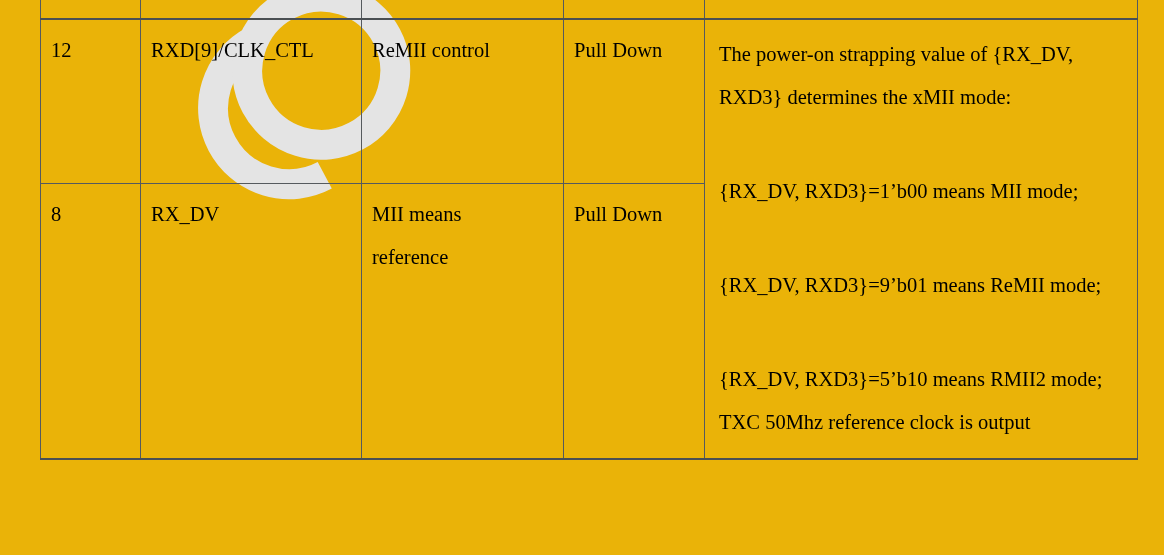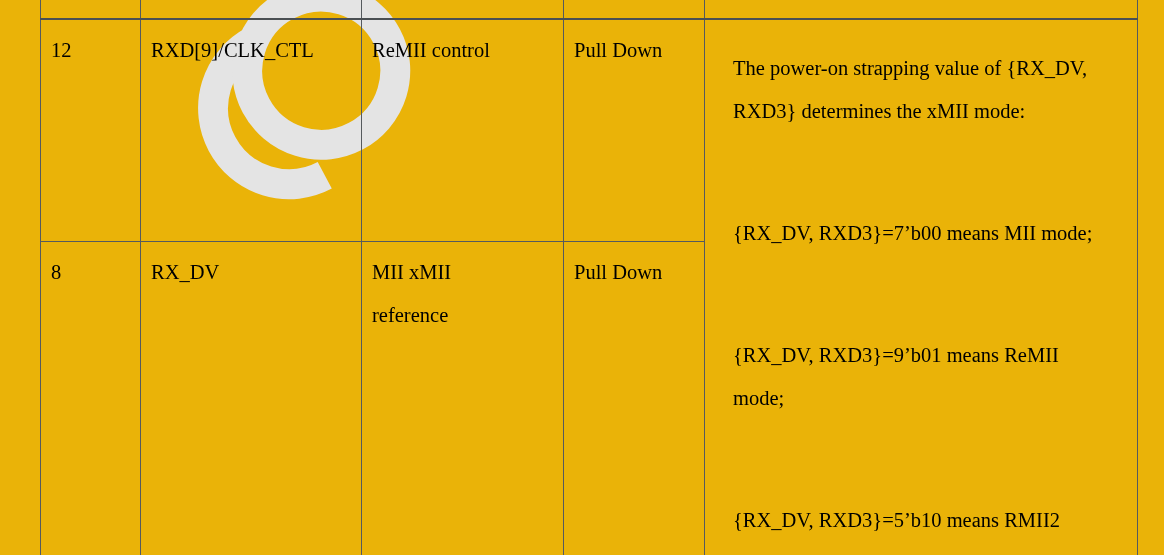--- a/index.html
+++ b/index.html
@@ -53,21 +53,21 @@
 
   .col-pin   { width: 100px; }
   .col-name  { width: 221px; }
   .col-func  { width: 202px; }
   .col-pull  { width: 141px; }
   .col-desc  { width: 433px; }
 
   .cut-row td { height: 30px; padding: 0; }
 
   td.desc-cell { padding-top: 7px; padding-left: 16px; padding-right: 12px; }
-  .desc-para { margin: 18px; }
+  .desc-para { margin: 4px; }
   .desc-gap  { height: 43px; }
 
   .cell-text { display: block; }
 </style>
 </head>
 <body>
 
 <div id="page">
 
   <svg id="watermark" viewBox="0 0 330 330" xmlns="http://www.w3.org/2000/svg" aria-hidden="true">
@@ -104,37 +104,37 @@
         </td>
         <td class="thick-top">
           <span class="cell-text">ReMII control</span>
         </td>
         <td class="thick-top">
           <span class="cell-text">Pull Down</span>
         </td>
         <td class="thick-top thick-bottom desc-cell" rowspan="2">
           <p class="desc-para">The power-on strapping value of {RX_DV, RXD3} determines the xMII mode:</p>
           <div class="desc-gap"></div>
-          <p class="desc-para">{RX_DV, RXD3}=7’b00 means MII mode;</p>
+          <p class="desc-para">{RX_DV, RXD3}=1’b00 means MII mode;</p>
           <div class="desc-gap"></div>
           <p class="desc-para">{RX_DV, RXD3}=9’b01 means ReMII mode;</p>
           <div class="desc-gap"></div>
           <p class="desc-para">{RX_DV, RXD3}=5’b10 means RMII2 mode; TXC 50Mhz reference clock is output</p>
         </td>
       </tr>
 
       <tr>
         <td class="thick-bottom">
           <span class="cell-text">8</span>
         </td>
         <td class="thick-bottom">
           <span class="cell-text">RX_DV</span>
         </td>
         <td class="thick-bottom">
-          <span class="cell-text">MII xMII</span>
+          <span class="cell-text">MII means</span>
           <span class="cell-text">reference</span>
         </td>
         <td class="thick-bottom">
           <span class="cell-text">Pull Down</span>
         </td>
       </tr>
 
     </tbody>
   </table>
 </div>

